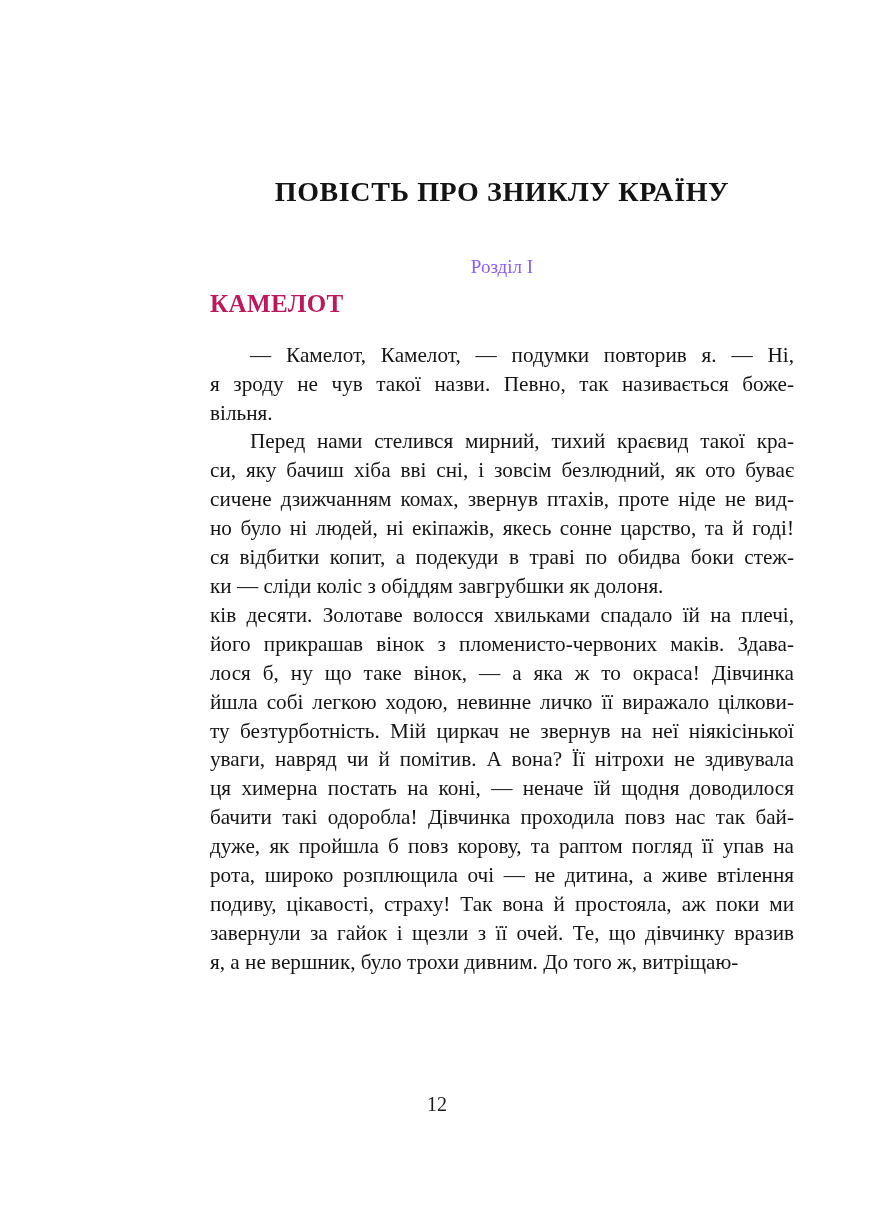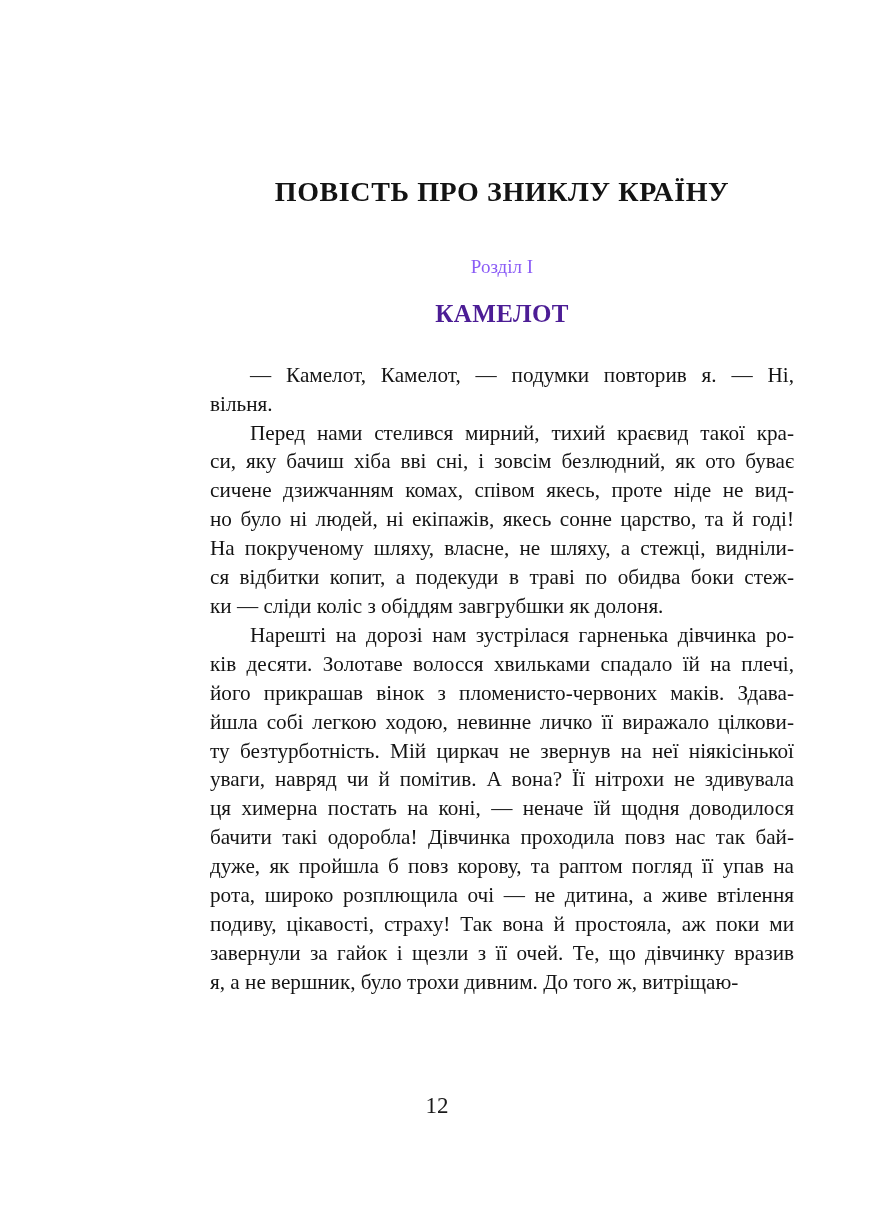--- a/index.html
+++ b/index.html
@@ -43,28 +43,28 @@
     margin: 0;
     padding-top: 48px;
     text-align: center;
     font-size: 19px;
     font-weight: normal;
     line-height: 1.2;
     color: #8b5cf6;
   }
 
   .chapter-title {
-    margin: 10px;
+    margin: 0;
     padding-top: 11px;
-    text-align: center;
+    text-align: left;
     font-size: 25px;
     font-weight: bold;
     letter-spacing: 0.4px;
     line-height: 1.15;
-    color: #4c1d95;
+    color: #be185d;
   }
 
   .body-text {
     margin: 0;
     padding-top: 22px;
     font-size: 21.2px;
     line-height: 28.9px;
     color: #141414;
   }
 
@@ -88,56 +88,56 @@
   .ln.indent {
     text-indent: 40px;
   }
 
   .folio {
     position: absolute;
     left: 0;
     right: 0;
     top: 1094px;
     text-align: center;
-    font-size: 23px;
+    font-size: 20px;
     line-height: 1;
     color: #1a1a1a;
   }
 </style>
 </head>
 <body>
 
 <div class="page">
 
   <div class="content">
 
     <h1 class="book-title">ПОВІСТЬ ПРО ЗНИКЛУ КРАЇНУ</h1>
 
     <div class="chapter-number">Розділ I</div>
 
     <h2 class="chapter-title">КАМЕЛОТ</h2>
 
     <div class="body-text">
       <div class="para" id="p1">
           <span class="ln indent">— Камелот, Камелот, — подумки повторив я. — Ні,</span>
+          <span class="ln">я зроду не чув такої назви. Певно, так називається боже-</span>
           <span class="ln last">вільня.</span>
         </div>
       <div class="para" id="p2">
           <span class="ln indent">Перед нами стелився мирний, тихий краєвид такої кра-</span>
           <span class="ln">си, яку бачиш хіба вві сні, і зовсім безлюдний, як ото буває</span>
-          <span class="ln">сичене дзижчанням комах, співом якесь, проте ніде не вид-</span>
+          <span class="ln">сичене дзижчанням комах, звернув птахів, проте ніде не вид-</span>
           <span class="ln">но було ні людей, ні екіпажів, якесь сонне царство, та й годі!</span>
-          <span class="ln">На покрученому шляху, власне, не шляху, а стежці, видніли-</span>
           <span class="ln">ся відбитки копит, а подекуди в траві по обидва боки стеж-</span>
           <span class="ln last">ки — сліди коліс з обіддям завгрубшки як долоня.</span>
         </div>
       <div class="para" id="p3">
-          <span class="ln indent">Нарешті на дорозі нам зустрілася гарненька дівчинка ро-</span>
           <span class="ln">ків десяти. Золотаве волосся хвильками спадало їй на плечі,</span>
           <span class="ln">його прикрашав вінок з пломенисто-червоних маків. Здава-</span>
+          <span class="ln">лося б, ну що таке вінок, — а яка ж то окраса! Дівчинка</span>
           <span class="ln">йшла собі легкою ходою, невинне личко її виражало цілкови-</span>
           <span class="ln">ту безтурботність. Мій циркач не звернув на неї ніякісінької</span>
           <span class="ln">уваги, навряд чи й помітив. А вона? Її нітрохи не здивувала</span>
           <span class="ln">ця химерна постать на коні, — неначе їй щодня доводилося</span>
           <span class="ln">бачити такі одоробла! Дівчинка проходила повз нас так бай-</span>
           <span class="ln">дуже, як пройшла б повз корову, та раптом погляд її упав на</span>
           <span class="ln">рота, широко розплющила очі — не дитина, а живе втілення</span>
           <span class="ln">подиву, цікавості, страху! Так вона й простояла, аж поки ми</span>
           <span class="ln">завернули за гайок і щезли з її очей. Те, що дівчинку вразив</span>
           <span class="ln last">я, а не вершник, було трохи дивним. До того ж, витріщаю-</span>

